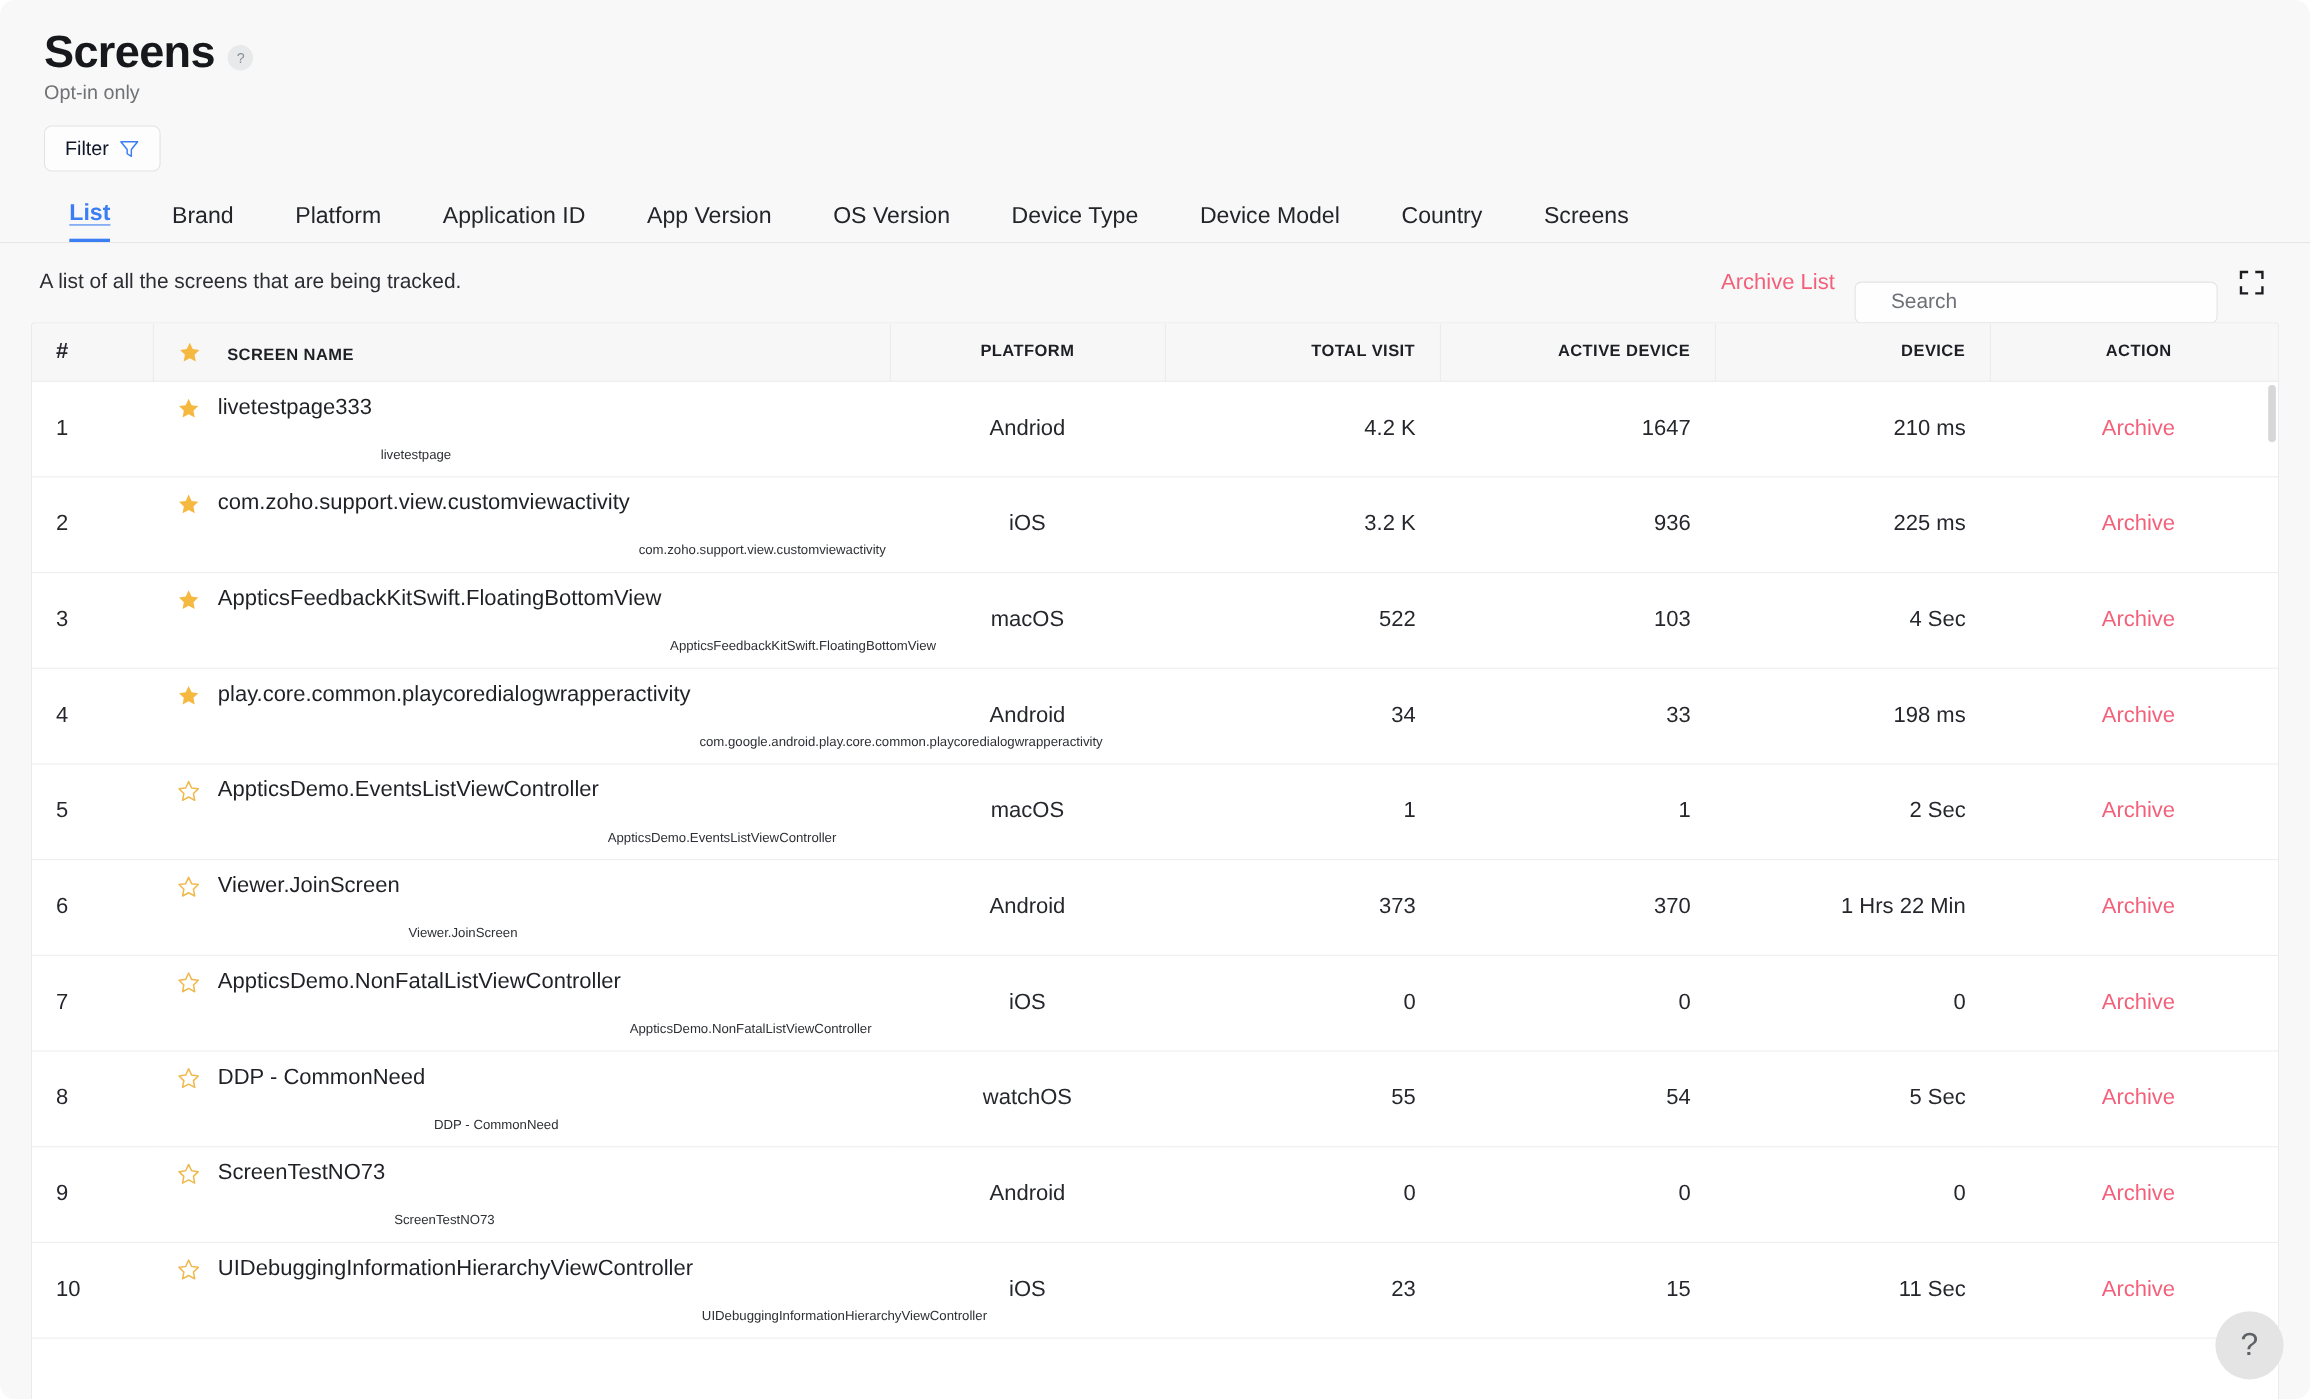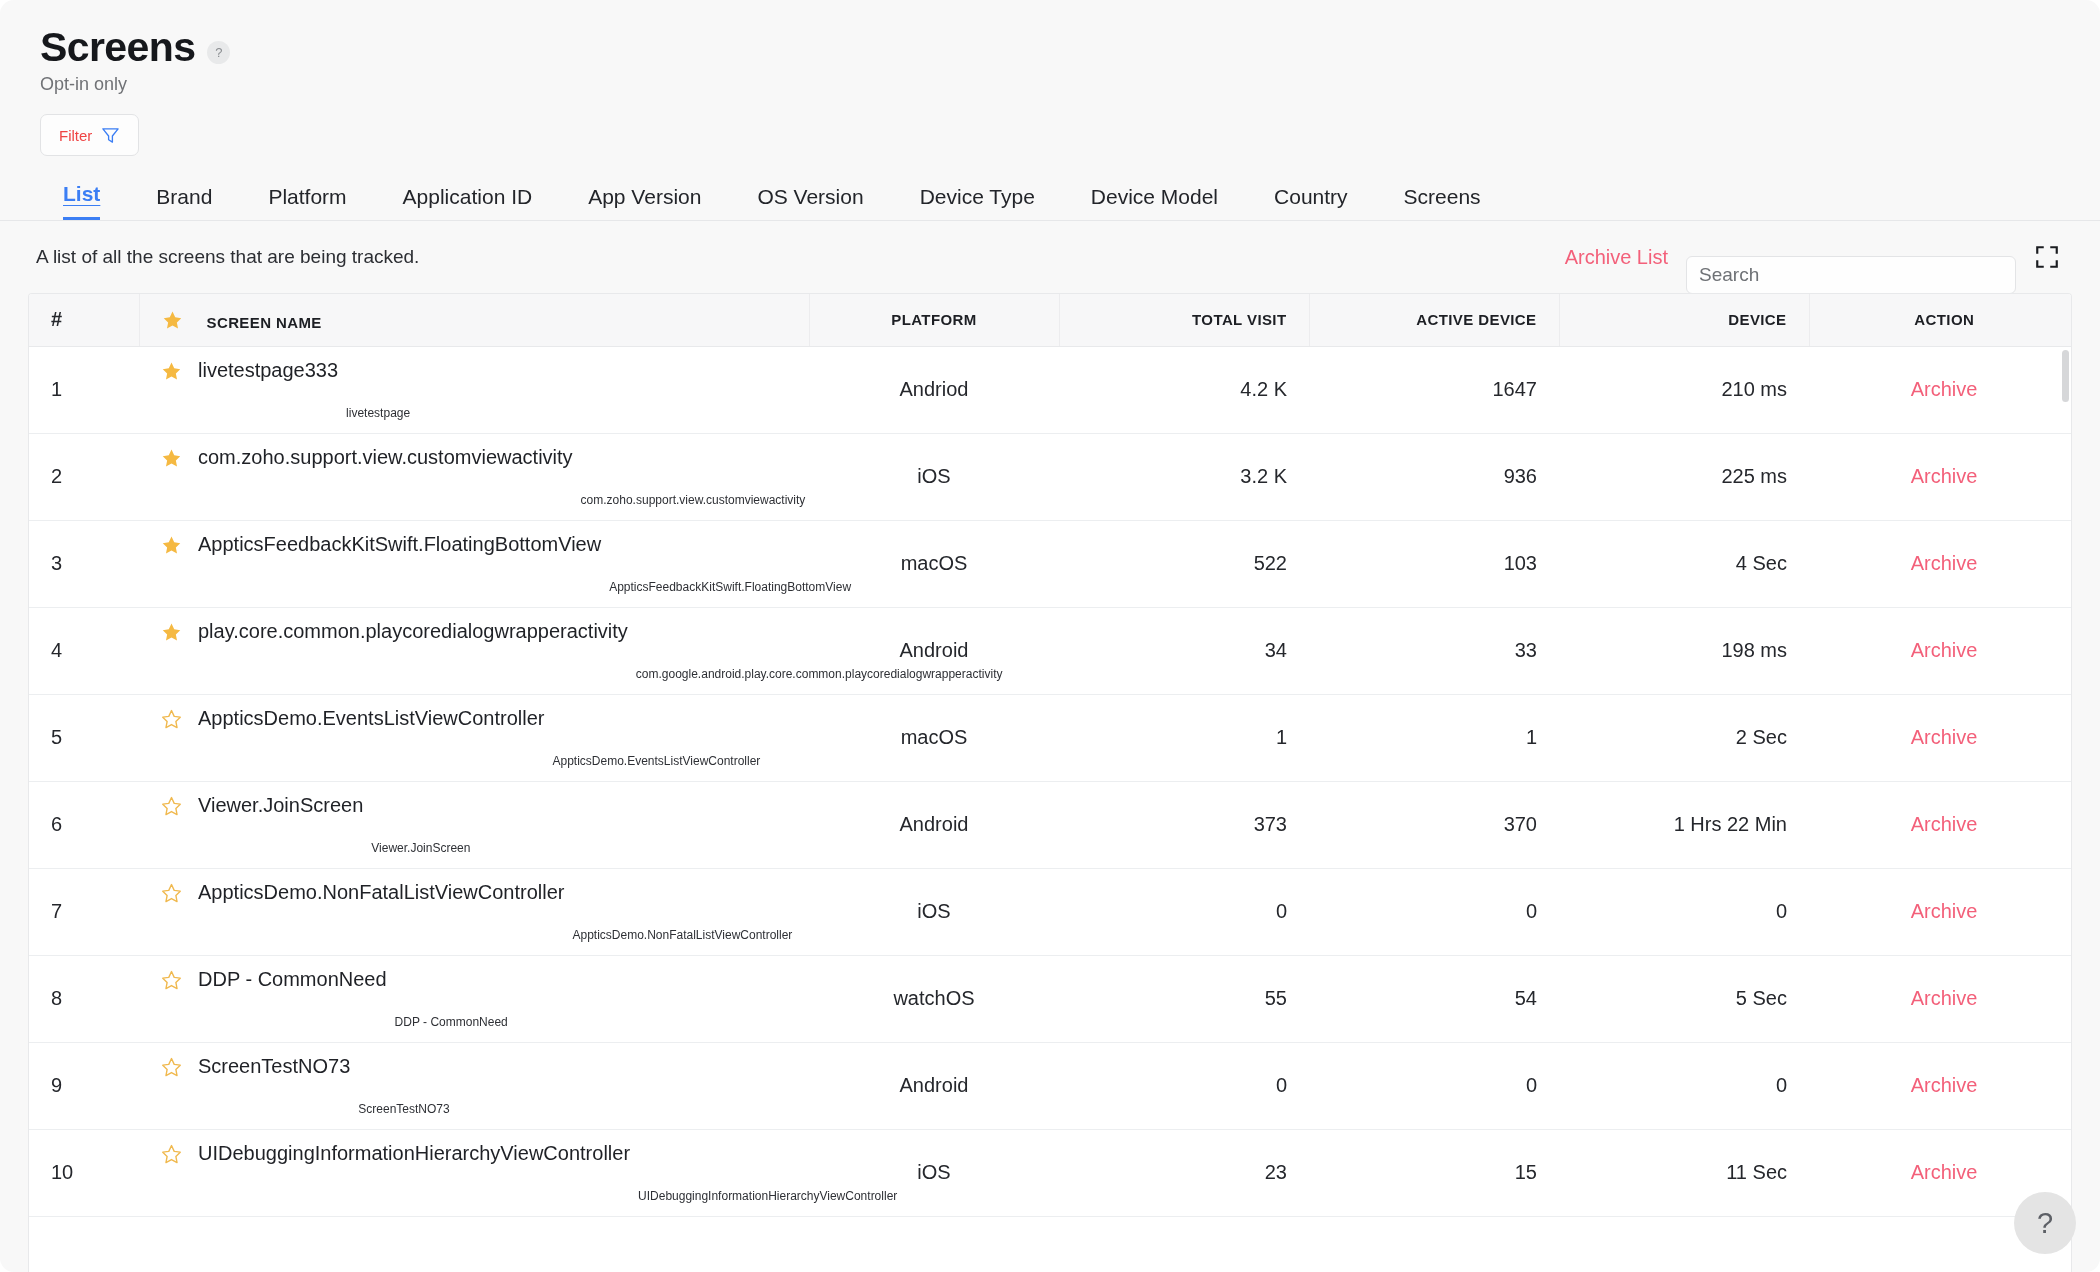--- a/index.html
+++ b/index.html
@@ -48,22 +48,22 @@
   .filter-btn {
     margin-top: 19px;
     display: inline-flex;
     align-items: center;
     gap: 9px;
     height: 42px;
     padding: 0 18px;
     border: 1px solid #e2e3e5;
     border-radius: 7px;
     background: #fdfdfd;
-    color: #ef4444;
-    font-size: 15px;
+    color: #0f172a;
+    font-size: 18px;
     font-family: "Liberation Sans", sans-serif;
     cursor: pointer;
   }
   .funnel { width: 19px; height: 19px; display:block; }
 
   
   .tabs {
     margin-top: 26px;
     padding-left: 40px;
     display: flex;
@@ -104,21 +104,21 @@
     color: #f3607a;
     cursor: pointer;
     white-space: nowrap;
   }
   .search-input {
     width: 330px;
     height: 38px;
     border: 1px solid #e3e4e6;
     border-radius: 6px;
     background: #fefefe;
-    padding: 0 12px;
+    padding: 0 32px;
     font-size: 19px;
     color: #2c2e33;
     font-family: "Liberation Sans", sans-serif;
     outline: none;
     margin-top: 36px;
   }
   .search-input::placeholder { color: #6e7175; }
   .expand-icon { width: 26px; height: 26px; cursor: pointer; display: block; }
 
   

